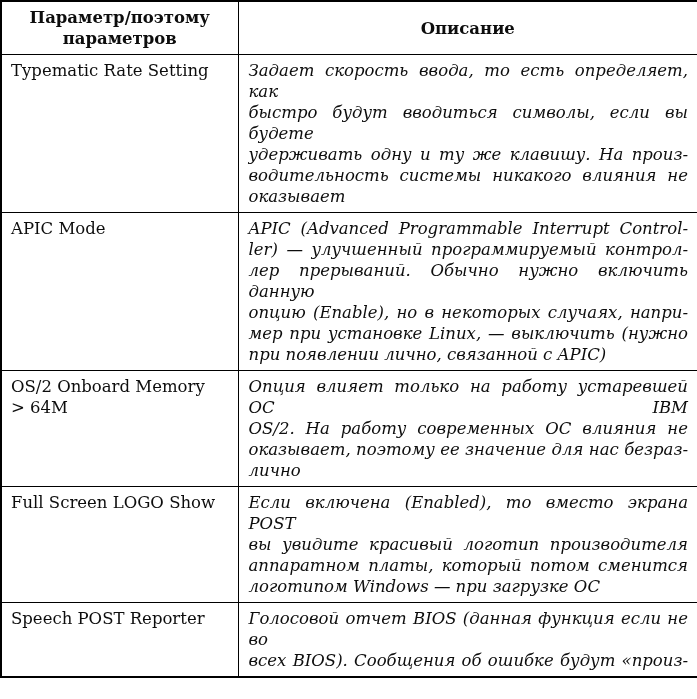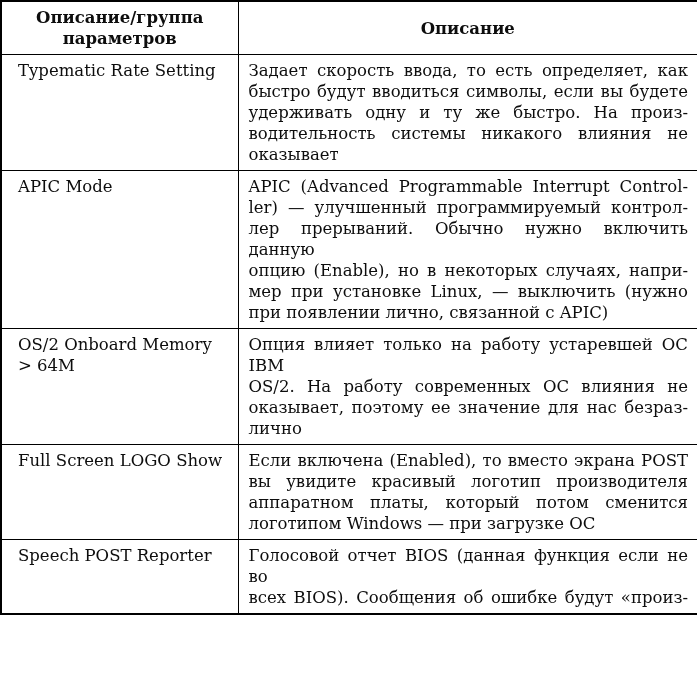--- a/index.html
+++ b/index.html
@@ -30,26 +30,27 @@
   th.hdr {
     font-weight: bold;
     text-align: center;
     vertical-align: middle;
     padding: 5px 6px;
     height: 42px;
   }
   td.param {
     vertical-align: top;
     text-align: left;
-    padding: 5px 6px 5px 16px;
+    padding: 5px 6px 5px 9px;
   }
   td.desc {
     vertical-align: top;
     text-align: left;
     padding: 5px 9px 5px 10px;
+    font-style: italic;
   }
   .ln {
     white-space: nowrap;
   }
   .ln.j {
     text-align: justify;
     text-align-last: justify;
     white-space: normal;
   }
   col.c-param { width: 237px; }
@@ -59,37 +60,37 @@
 <body>
 
 <table class="bios-table">
   <colgroup>
     <col class="c-param">
     <col class="c-desc">
   </colgroup>
   <thead>
     <tr>
       <th class="hdr">
-          <div class="ln">Описание/группа</div>
+          <div class="ln">Параметр/поэтому</div>
           <div class="ln">параметров</div>
         </th>
       <th class="hdr">
           <div class="ln">Описание</div>
         </th>
     </tr>
   </thead>
   <tbody>
       <tr>
         <td class="param">
           <div class="ln">Typematic Rate Setting</div>
         </td>
         <td class="desc">
           <div class="ln j">Задает скорость ввода, то есть определяет, как</div>
           <div class="ln j">быстро будут вводиться символы, если вы будете</div>
-          <div class="ln j">удерживать одну и ту же быстро. На произ-</div>
+          <div class="ln j">удерживать одну и ту же клавишу. На произ-</div>
           <div class="ln j">водительность системы никакого влияния не</div>
           <div class="ln">оказывает</div>
         </td>
       </tr>
       <tr>
         <td class="param">
           <div class="ln">APIC Mode</div>
         </td>
         <td class="desc">
           <div class="ln j">APIC (Advanced Programmable Interrupt Control-</div>

